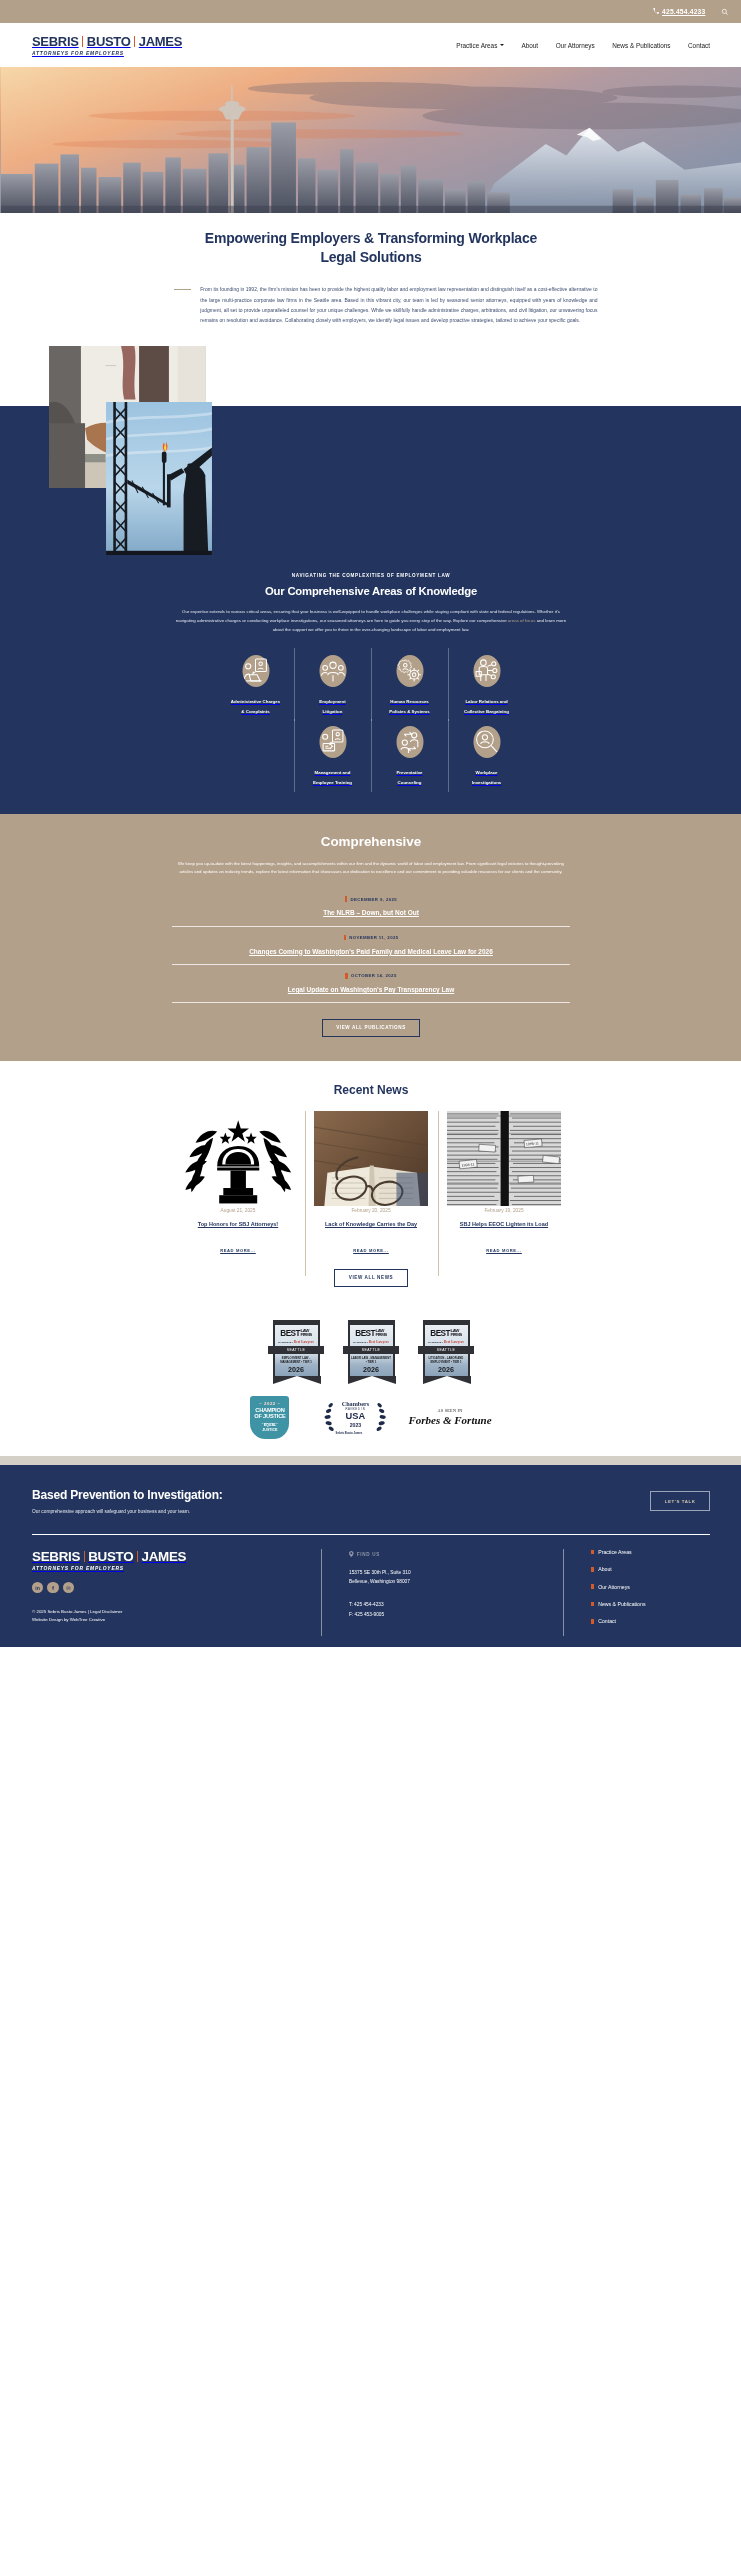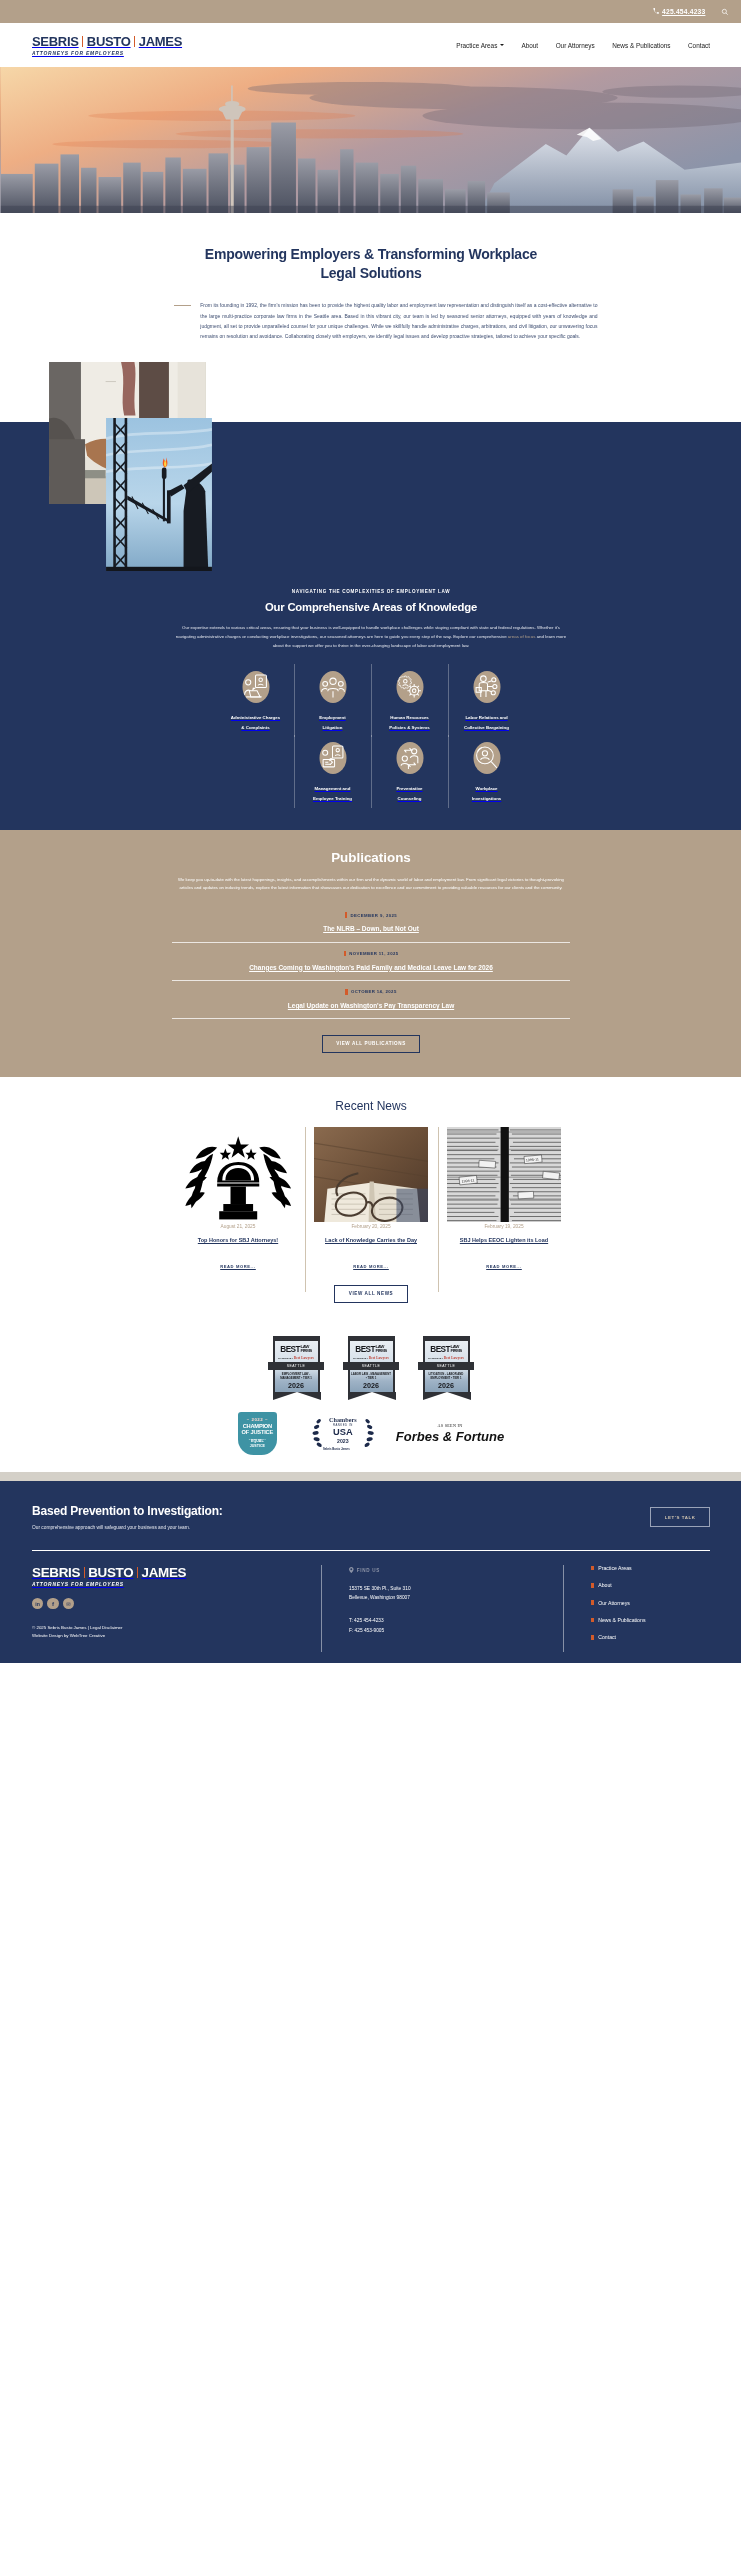--- a/index.html
+++ b/index.html
@@ -45,21 +45,21 @@
   .caret{
     width:0;height:0;border-left:2.1px solid transparent;
     border-right:2.1px solid transparent;border-top:2.6px solid #1b1b1b;
   }
   
   .hero{
     height:146px;width:100%;position:relative;overflow:hidden;
     background:linear-gradient(180deg,#f0c9a0 0%, #e8a87c 28%, #c8967e 52%, #a0a4b4 75%, #8d95a8 100%);
   }
   
-  .intro{padding:32px 0 0;}
+  .intro{padding:16px 0 0;}
   .intro h1{
     text-align:center;font-size:14px;line-height:1.35;color:#23355e;
     font-weight:bold;letter-spacing:-0.2px;max-width:371px;margin:0 auto;
   }
   .intro-body{
     display:flex;gap:9.3px;max-width:453px;margin:17.5px auto 0;
     align-items:flex-start;padding-left:29px;
   }
   .intro-dash{width:17.5px;height:0.5px;background:#b3a08a;margin-top:4.6px;flex:none;}
   .intro-body p{
@@ -138,21 +138,21 @@
   }
   .pubs .btnwrap{text-align:center;margin-top:15.5px;}
   .btn-outline-navy{
     display:inline-block;border:0.5px solid #23355e;color:#fff;
     font-size:4.6px;letter-spacing:0.6px;font-weight:bold;
     padding:5.7px 13.4px;text-decoration:none;
   }
   
   .news{background:#fff;padding:21.6px 0 24px;}
   .news h2{
-    text-align:center;color:#23355e;font-size:12px;font-weight:normal;margin-bottom:14.4px;
+    text-align:center;color:#23355e;font-size:12px;font-weight:bold;margin-bottom:14.4px;
   }
   .news-grid{
     display:flex;justify-content:center;max-width:598px;margin:0 auto;
   }
   .news-card{
     width:133px;padding:0 9.3px 5.2px;position:relative;text-align:center;
   }
   .news-card + .news-card::before{
     content:"";position:absolute;left:0;top:0;width:0.5px;height:165px;
     background:#cfc3b0;
@@ -223,21 +223,21 @@
   .cj-sub{font-size:2.2px;margin-top:2.6px;letter-spacing:0.2px;opacity:.9;}
   .cj-eq{font-size:3.6px;font-weight:bold;line-height:1.1;margin-top:0.5px;}
   .ch-badge{width:47px;text-align:center;}
   .ch-name{font-size:6.2px;font-weight:bold;color:#1d2a4a;font-family:"Liberation Serif",serif;}
   .ch-ranked{font-size:2.8px;color:#1d2a4a;letter-spacing:0.5px;margin-top:0.5px;}
   .ch-usa{font-size:9.3px;font-weight:bold;color:#1d2a4a;line-height:1;margin:1px 12px;}
   .ch-year{font-size:5.2px;font-weight:bold;color:#1d2a4a;}
   .ch-sub{font-size:2.8px;color:#1d2a4a;margin-top:1.5px;font-weight:bold;}
   .ff-badge{text-align:center;color:#111;}
   .ff-seen{font-size:4.1px;letter-spacing:0.3px;font-family:"Liberation Serif",serif;}
-  .ff-name{font-size:13px;font-style:italic;font-family:Liberation Sans, sans-serif;font-weight:bold;margin-top:1px;}
+  .ff-name{font-size:11px;font-style:italic;font-family:Liberation Serif, serif;font-weight:bold;margin-top:1px;}
   
   .cta-spacer{height:9.3px;background:#d4d0c8;}
   .cta{
     background:#23355e;padding:23px 32px 20.6px;display:flex;
     align-items:center;justify-content:space-between;
   }
   .cta h2{color:#fff;font-size:12px;font-weight:bold;letter-spacing:-0.2px;}
   .cta p{color:#e6e9f0;font-size:4.8px;margin-top:6.2px;}
   .btn-lets-talk{
     border:0.5px solid #9aa3b8;color:#cfc3b0;font-size:4.4px;letter-spacing:0.6px;
@@ -611,21 +611,21 @@
       </span>
       <span class="pa-label">
         <span>Workplace</span><br>
         <span>Investigations</span>
       </span>
     </a>
   </div>
 </div>
 
 <div class="pubs">
-  <h2>Publications</h2>
+  <h2>Comprehensive</h2>
   <p class="lede">We keep you up-to-date with the latest happenings, insights, and accomplishments within our firm and the dynamic world of labor and employment law. From significant legal victories to thought-provoking articles and updates on industry trends, explore the latest information that showcases our dedication to excellence and our commitment to providing valuable resources for our clients and the community.</p>
   <div class="pub-list">
     <div class="pub-item">
       <div class="pub-date">
         <span class="pub-marker"></span>
         <span>DECEMBER 9, 2025</span>
       </div>
       <a class="pub-title" href="#" style="display:block">The NLRB – Down, but Not Out</a>
     </div>
     <div class="pub-item">

